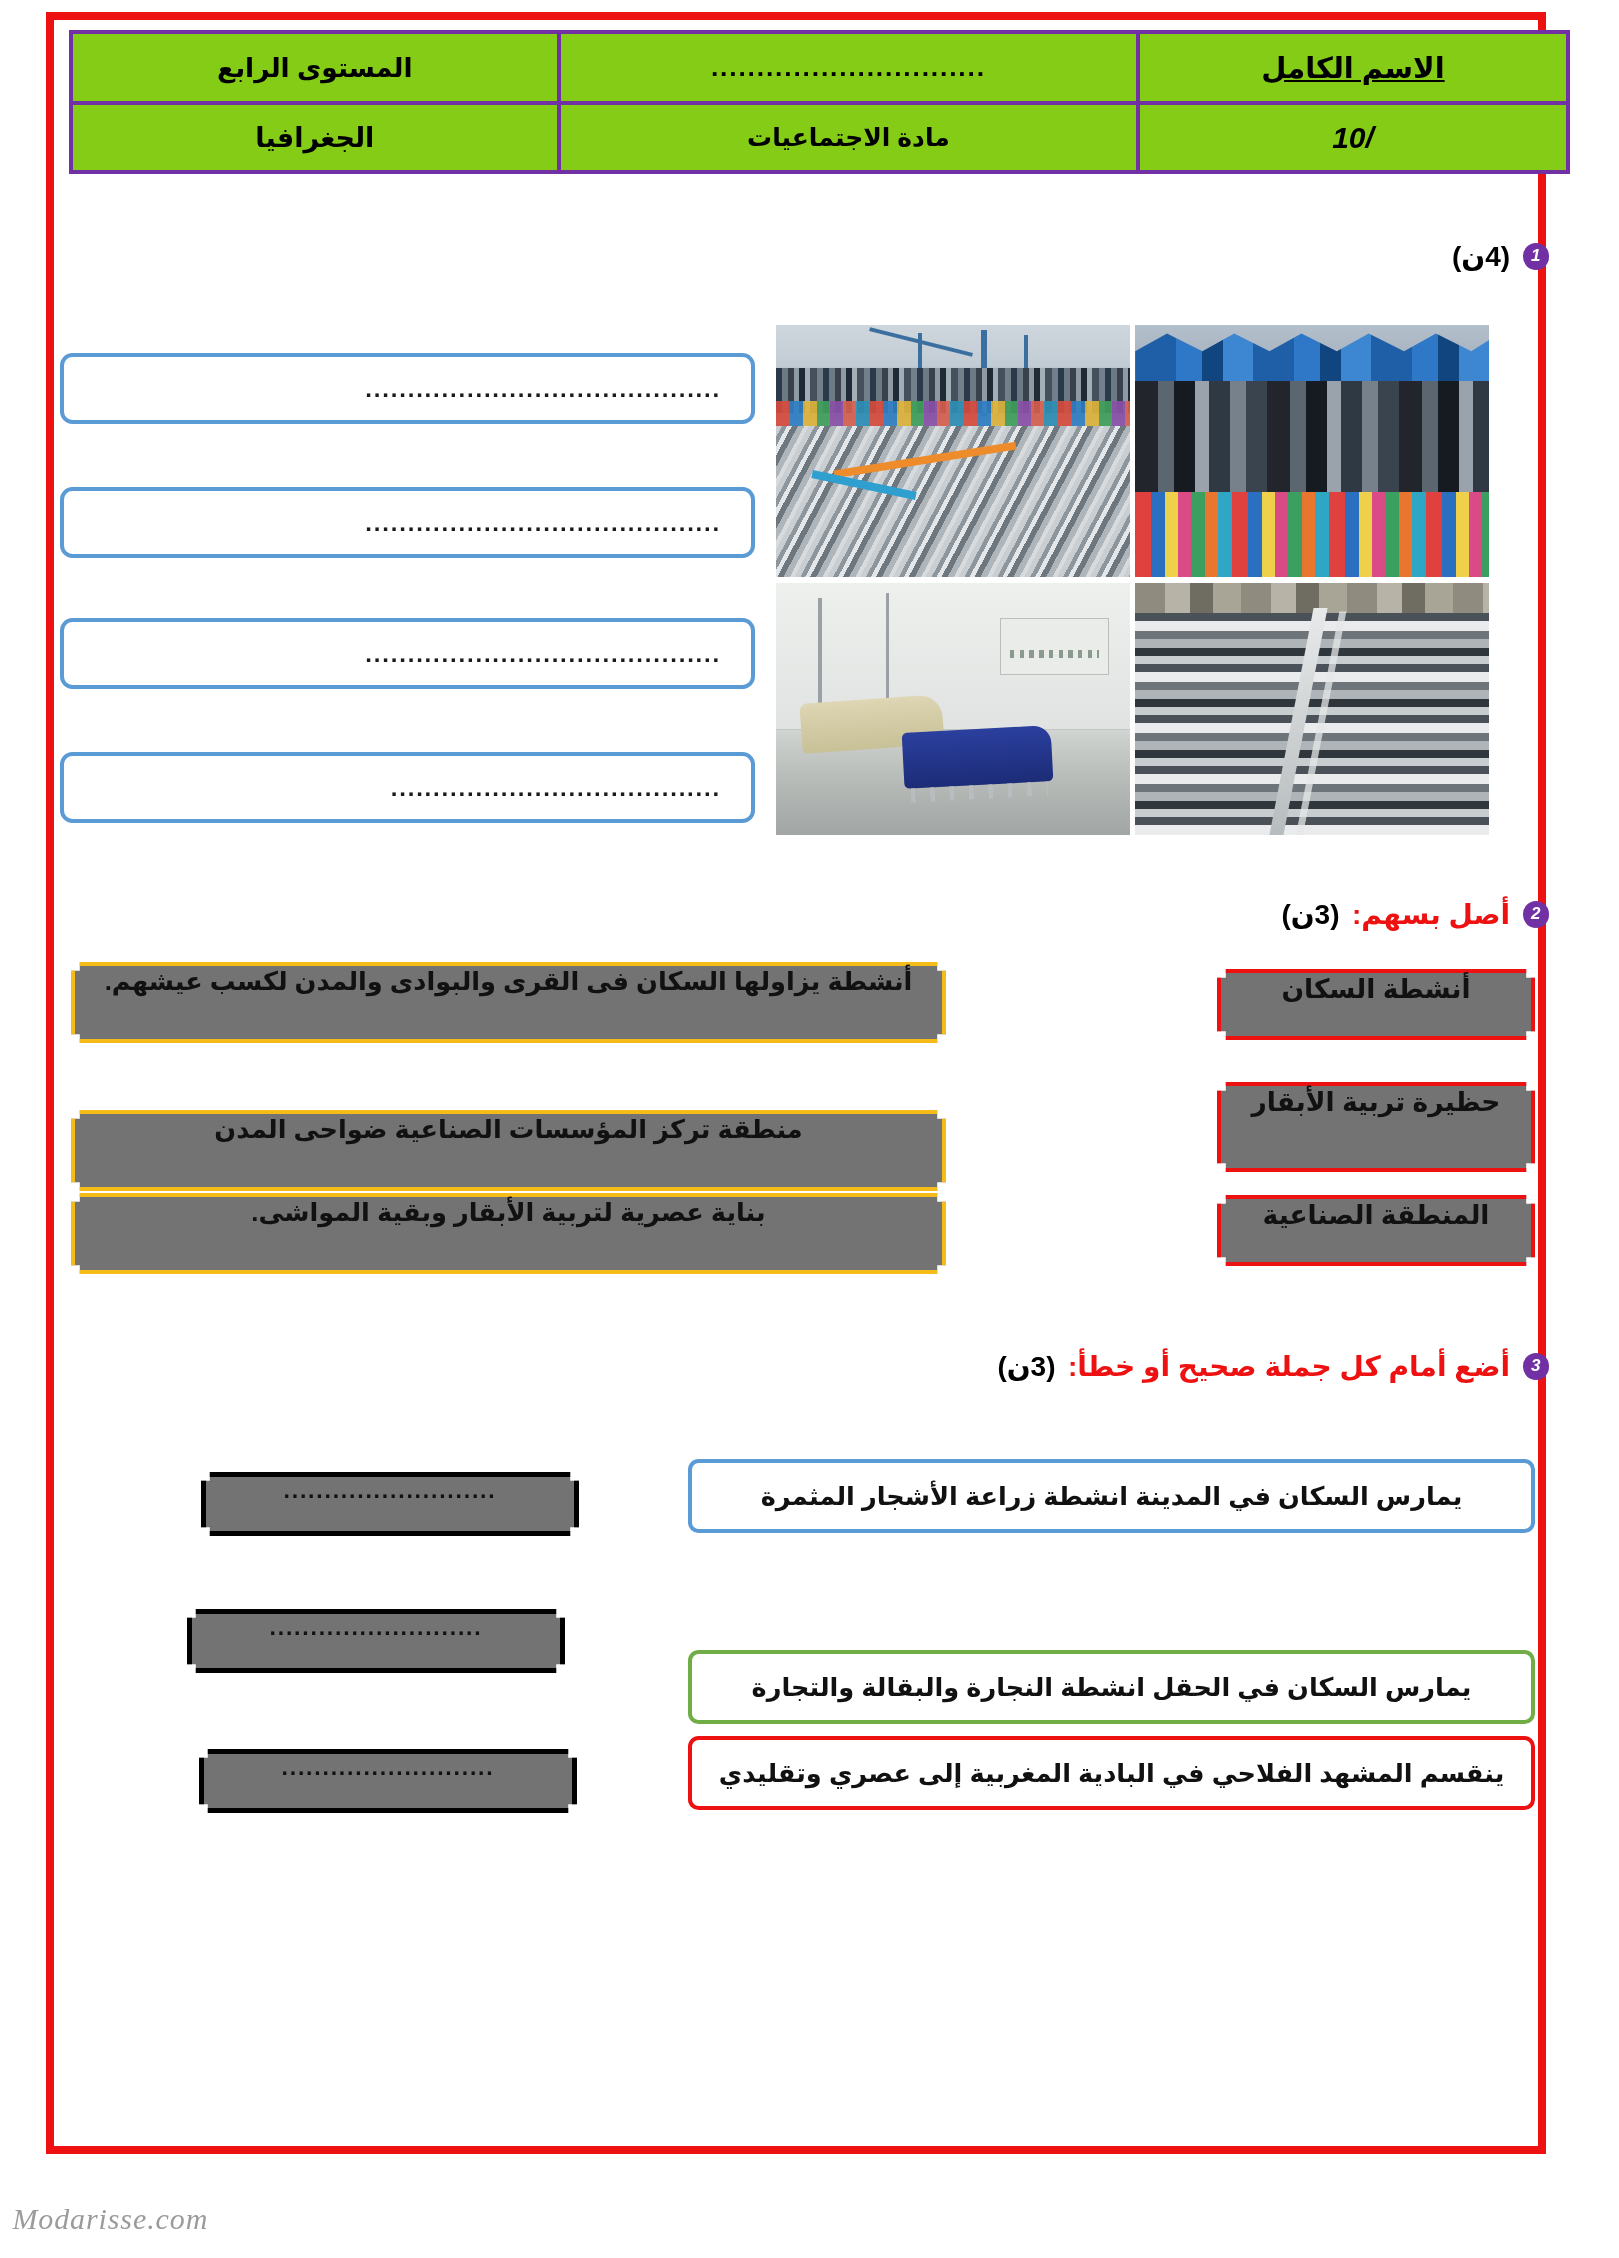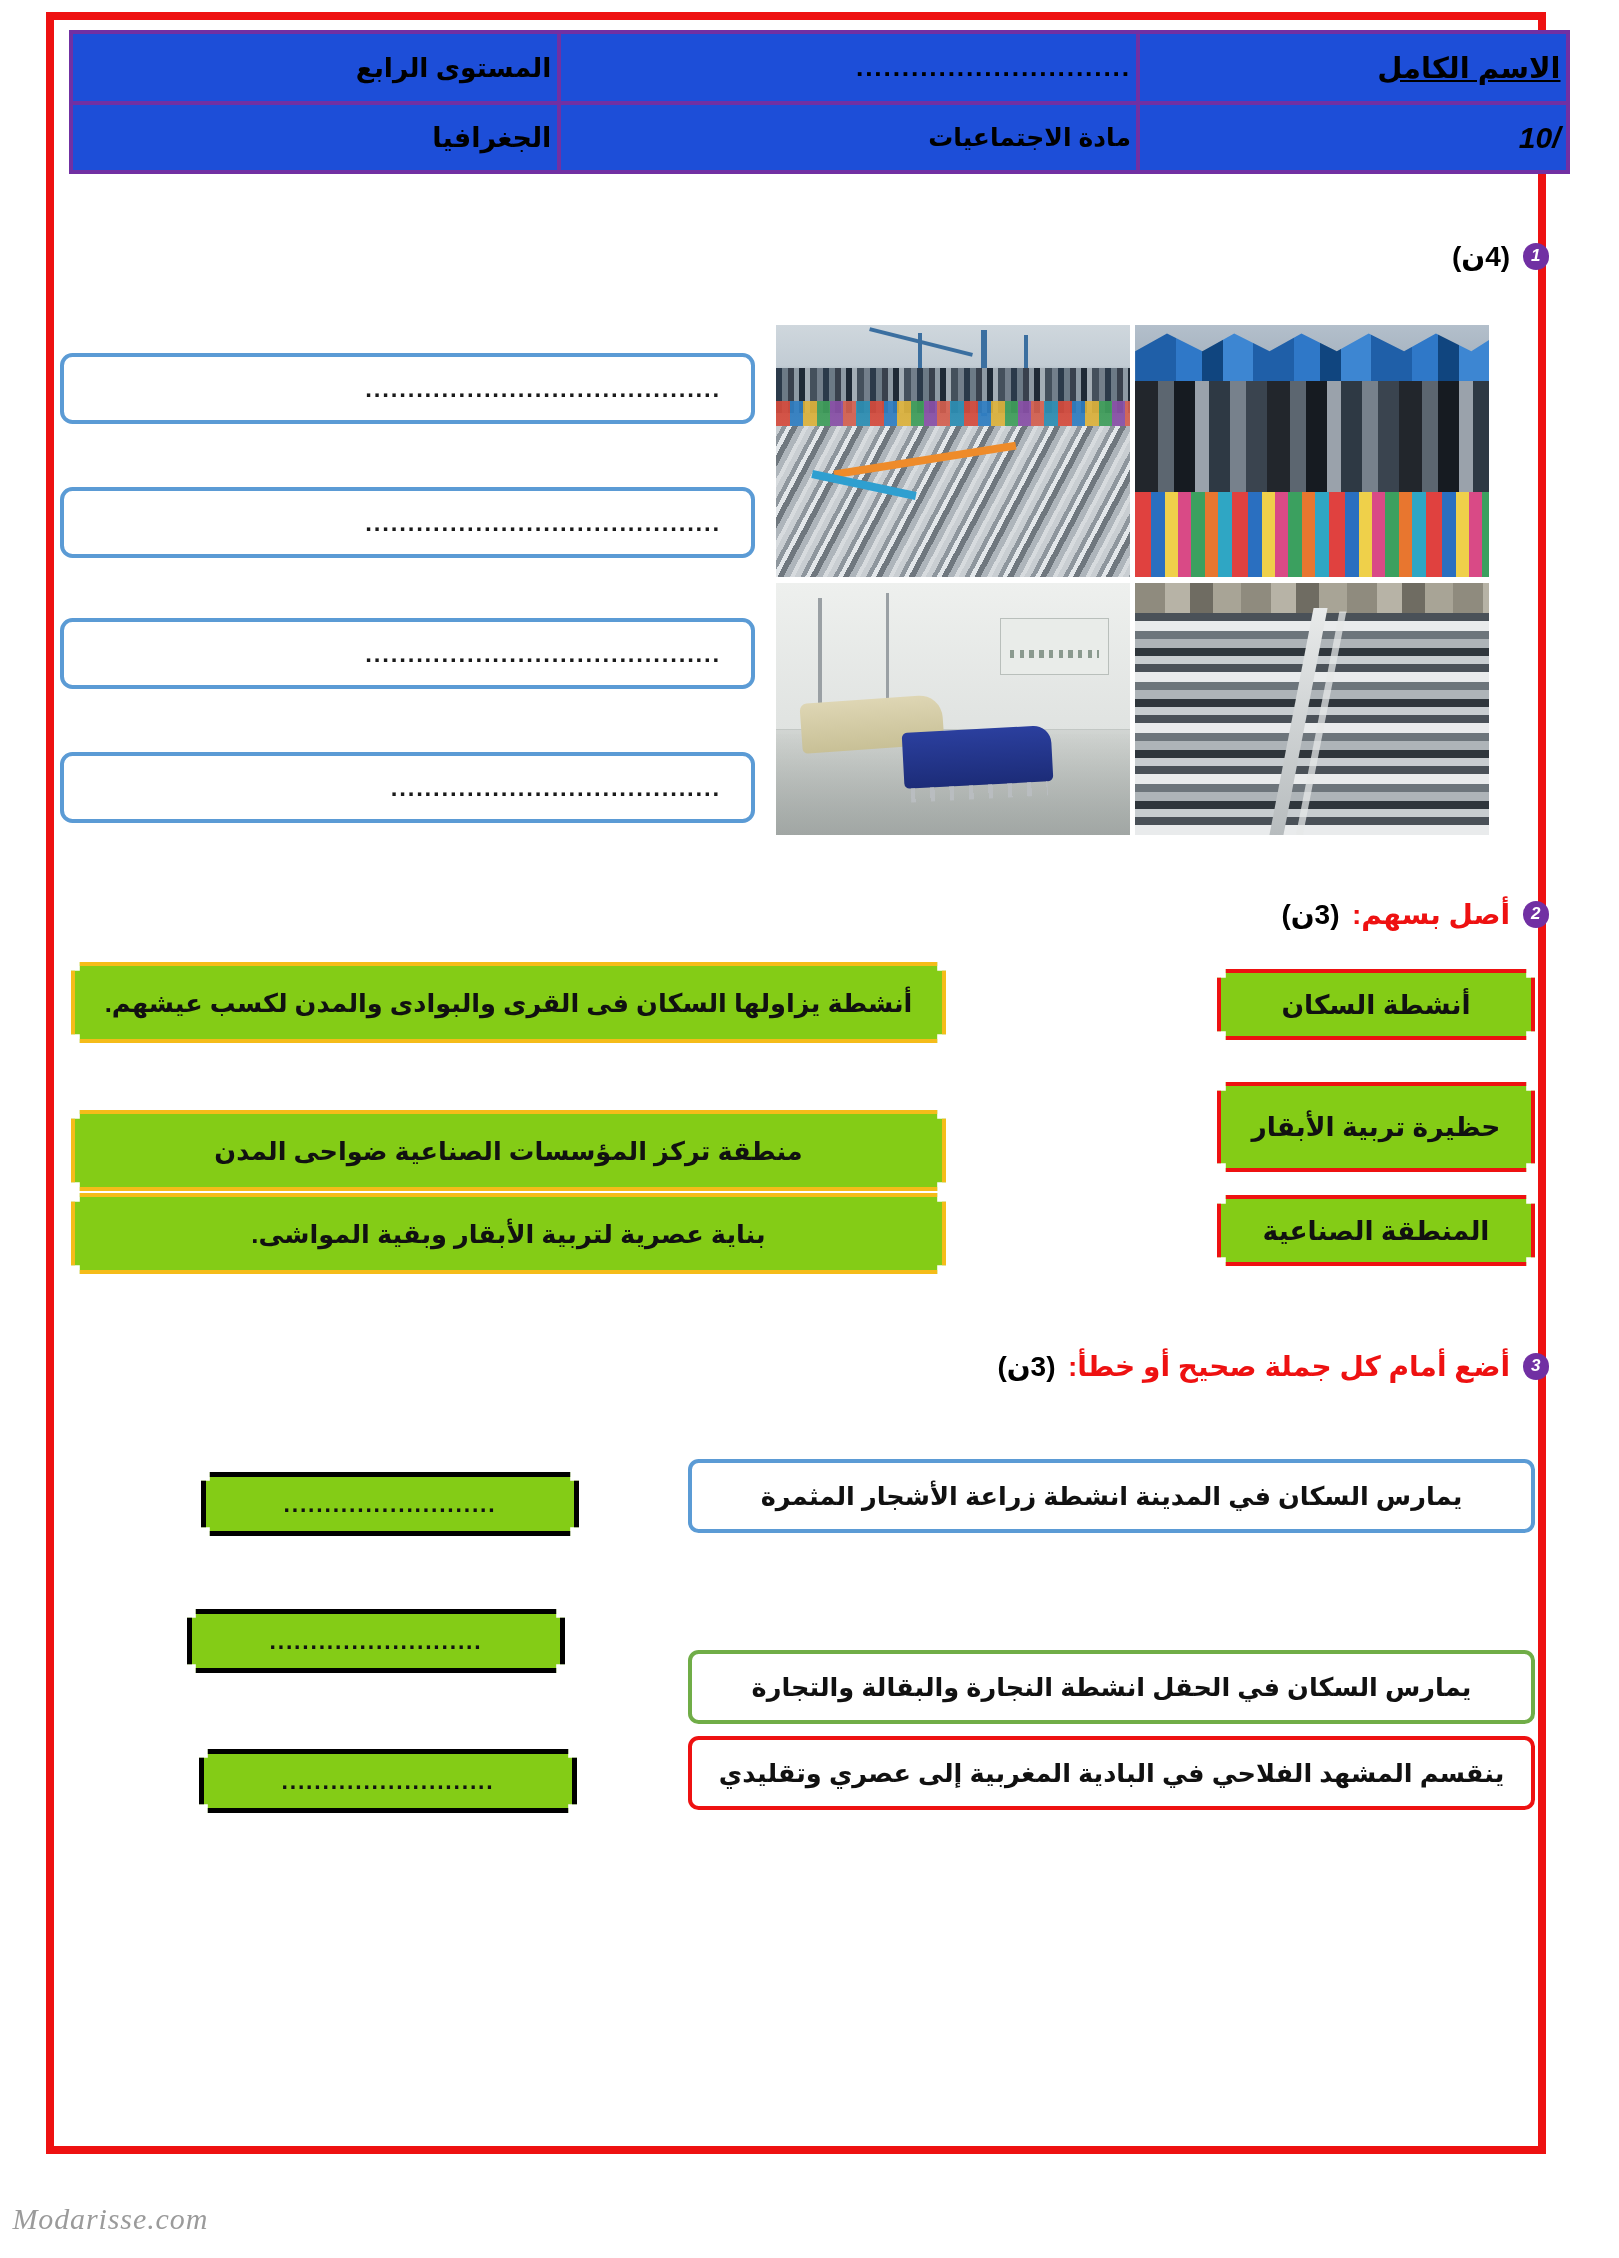--- a/index.html
+++ b/index.html
@@ -33,21 +33,22 @@
     position: absolute;
     left: 69px;
     top: 30px;
     width: 1452px;
     border-collapse: collapse;
     table-layout: fixed;
     direction: rtl;
   }
   #header-table td {
     border: 4.4px solid #7130a3;
-    background: #1d4ed8;
+    background: #84cc16;
+    text-align: center;
     vertical-align: middle;
     font-weight: bold;
     color: #000000;
     padding: 3.5px 5.3px;
   }
   .hdr-name-label { width: 415px; height: 60px; font-size: 29px; text-decoration: underline; }
   .hdr-name-dots  { width: 565px; height: 60px; font-size: 26.5px; letter-spacing: 1.8px; color:#333; }
   .hdr-level      { width: 473px; height: 60px; font-size: 26.5px; }
   .hdr-title      { height: 67px; font-size: 29px; }
   .hdr-score      { height: 58px; font-size: 30px; color: #ee1111; font-style: italic; }
@@ -257,23 +258,23 @@
         #8f8b7e 0 30px, #b7b3a6 30px 55px, #6f6c62 55px 78px, #a8a496 78px 106px);
   }
   .ph-traffic .sign {
     position: absolute; left: 6%; top: 13%; width: 35px; height: 30px; background: #e8661e;
   }
 
   
   .notch-box {
     position: absolute;
     box-sizing: border-box;
-    background: #84cc16;
+    background: #737373;
     display: flex;
-    align-items: center;
+    align-items: flex-start;
     justify-content: center;
     direction: rtl;
     text-align: center;
     font-weight: bold;
     color: #111111;
     
     clip-path: polygon(
       0 8.8px, 8.8px 8.8px, 8.8px 0,
       calc(100% - 8.8px) 0, calc(100% - 8.8px) 8.8px, 100% 8.8px,
       100% calc(100% - 8.8px), calc(100% - 8.8px) calc(100% - 8.8px), calc(100% - 8.8px) 100%,

